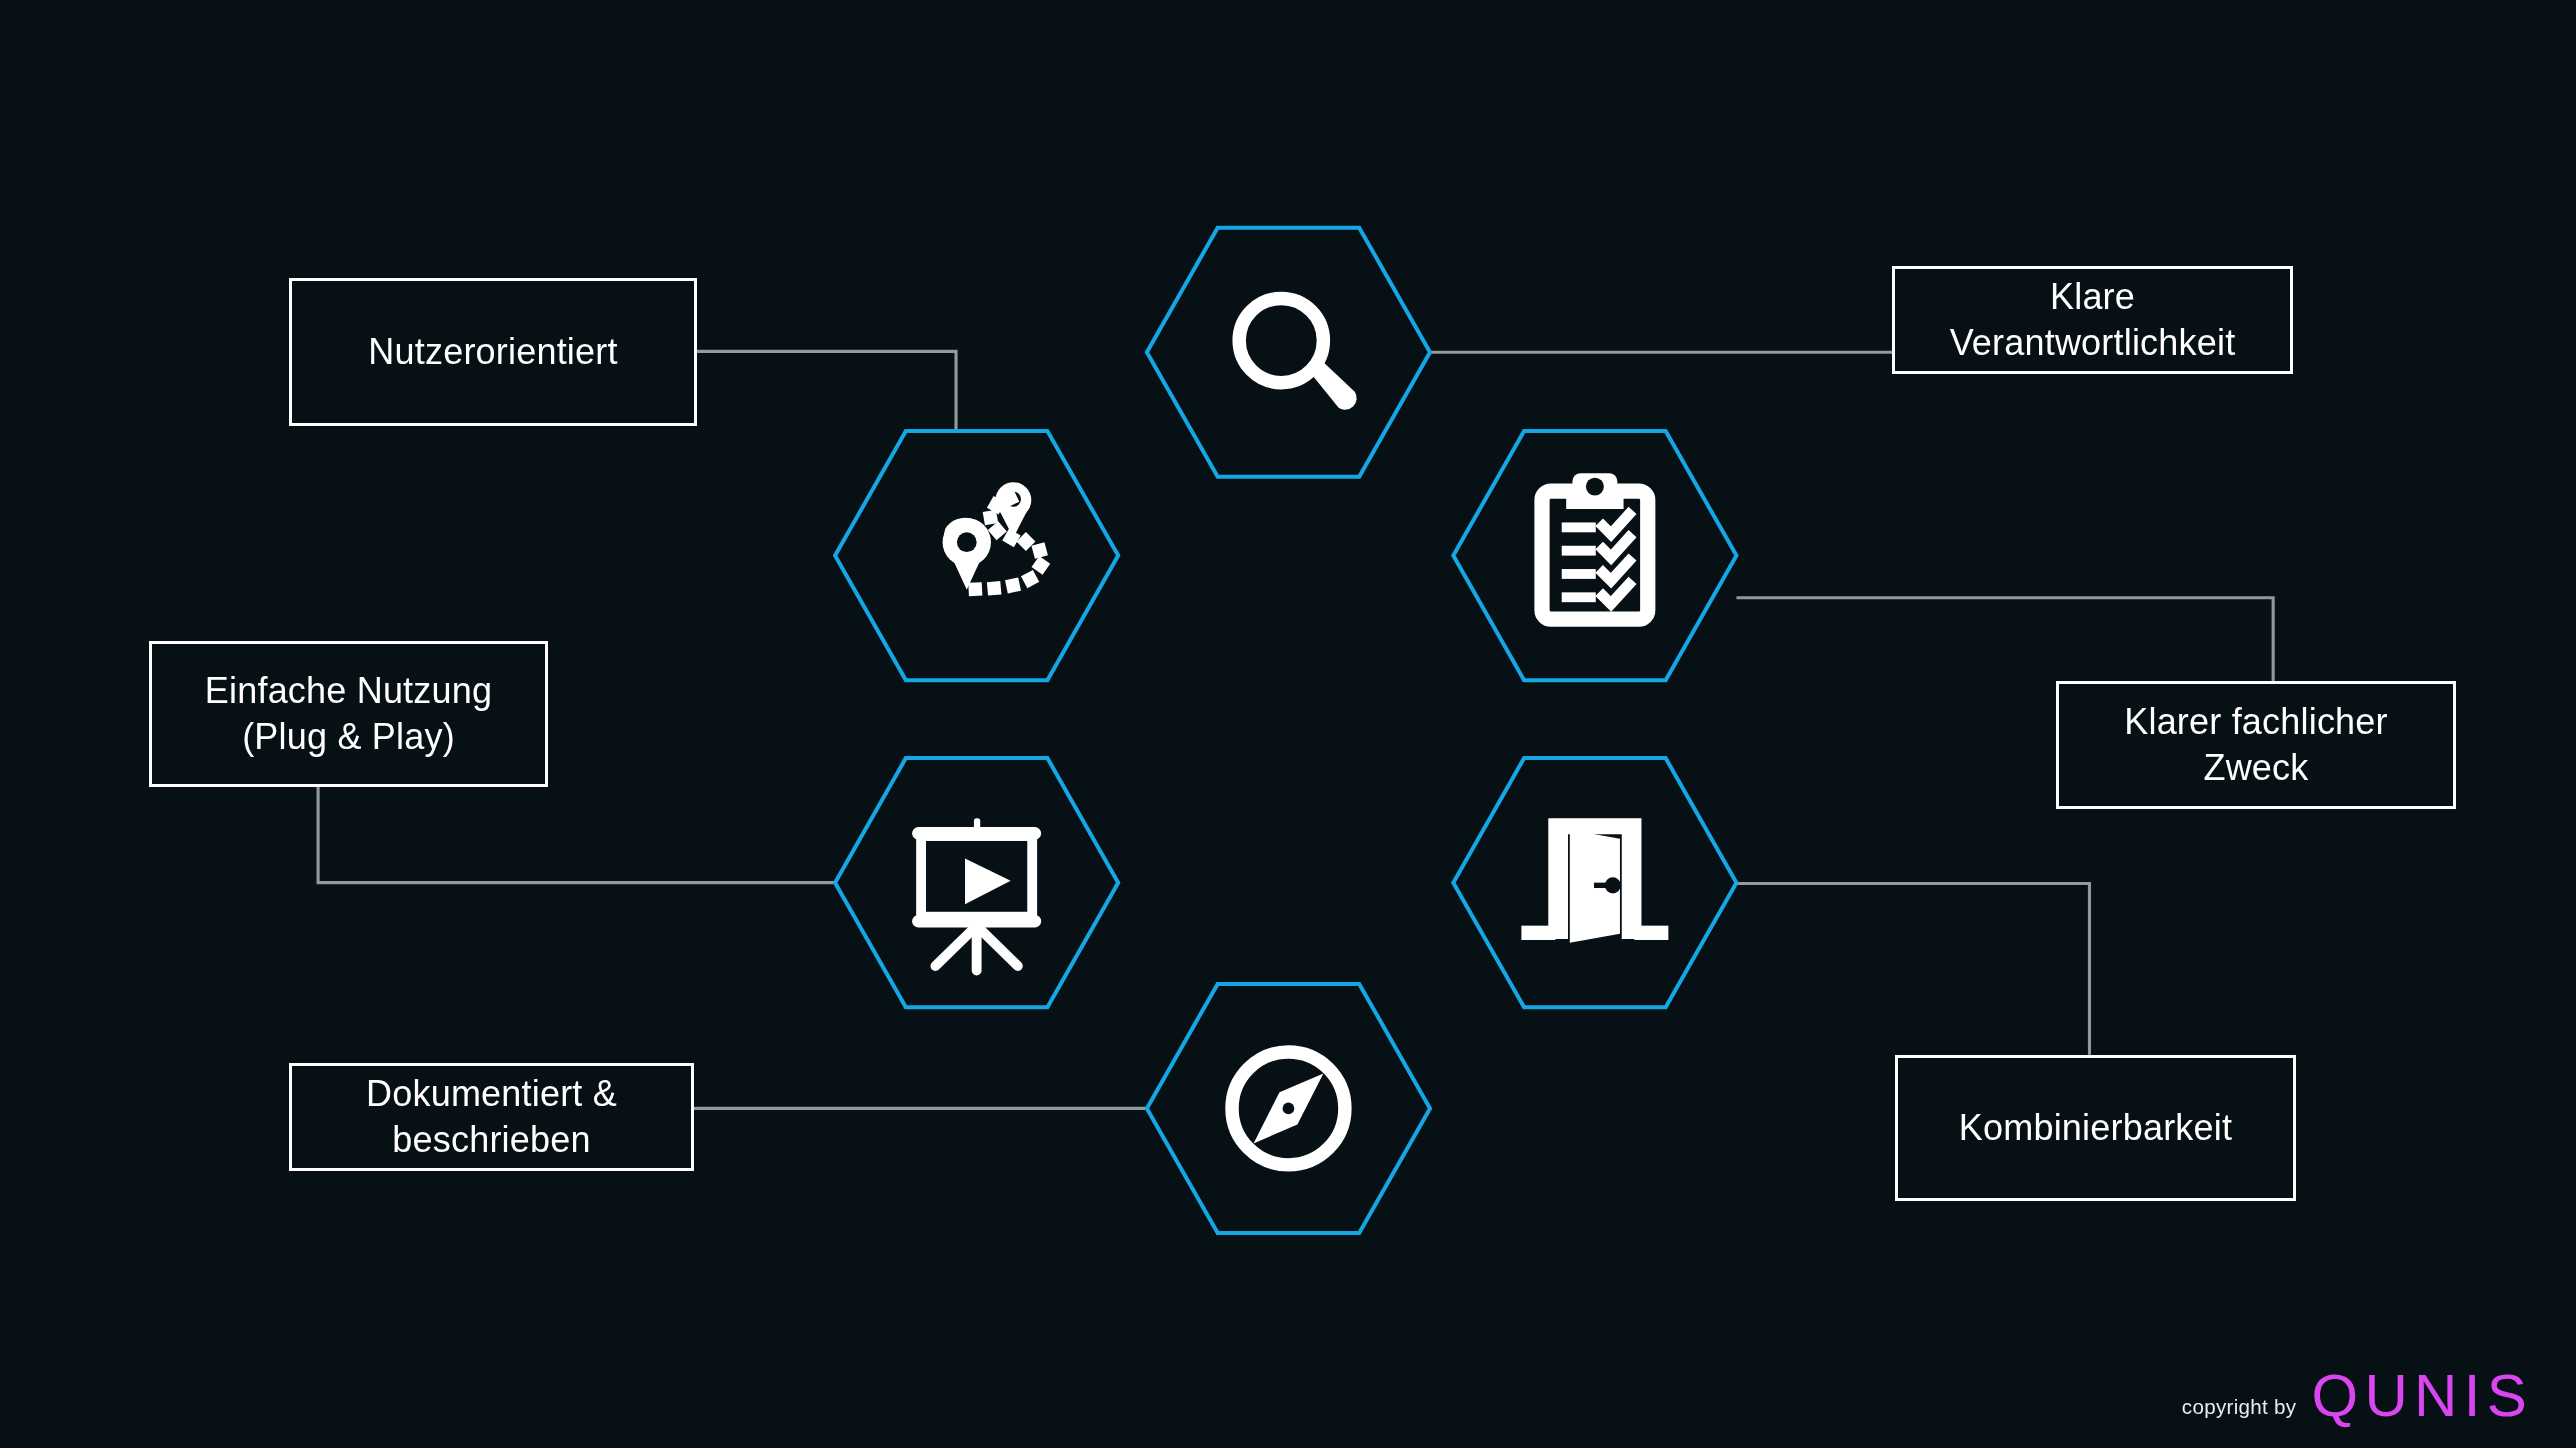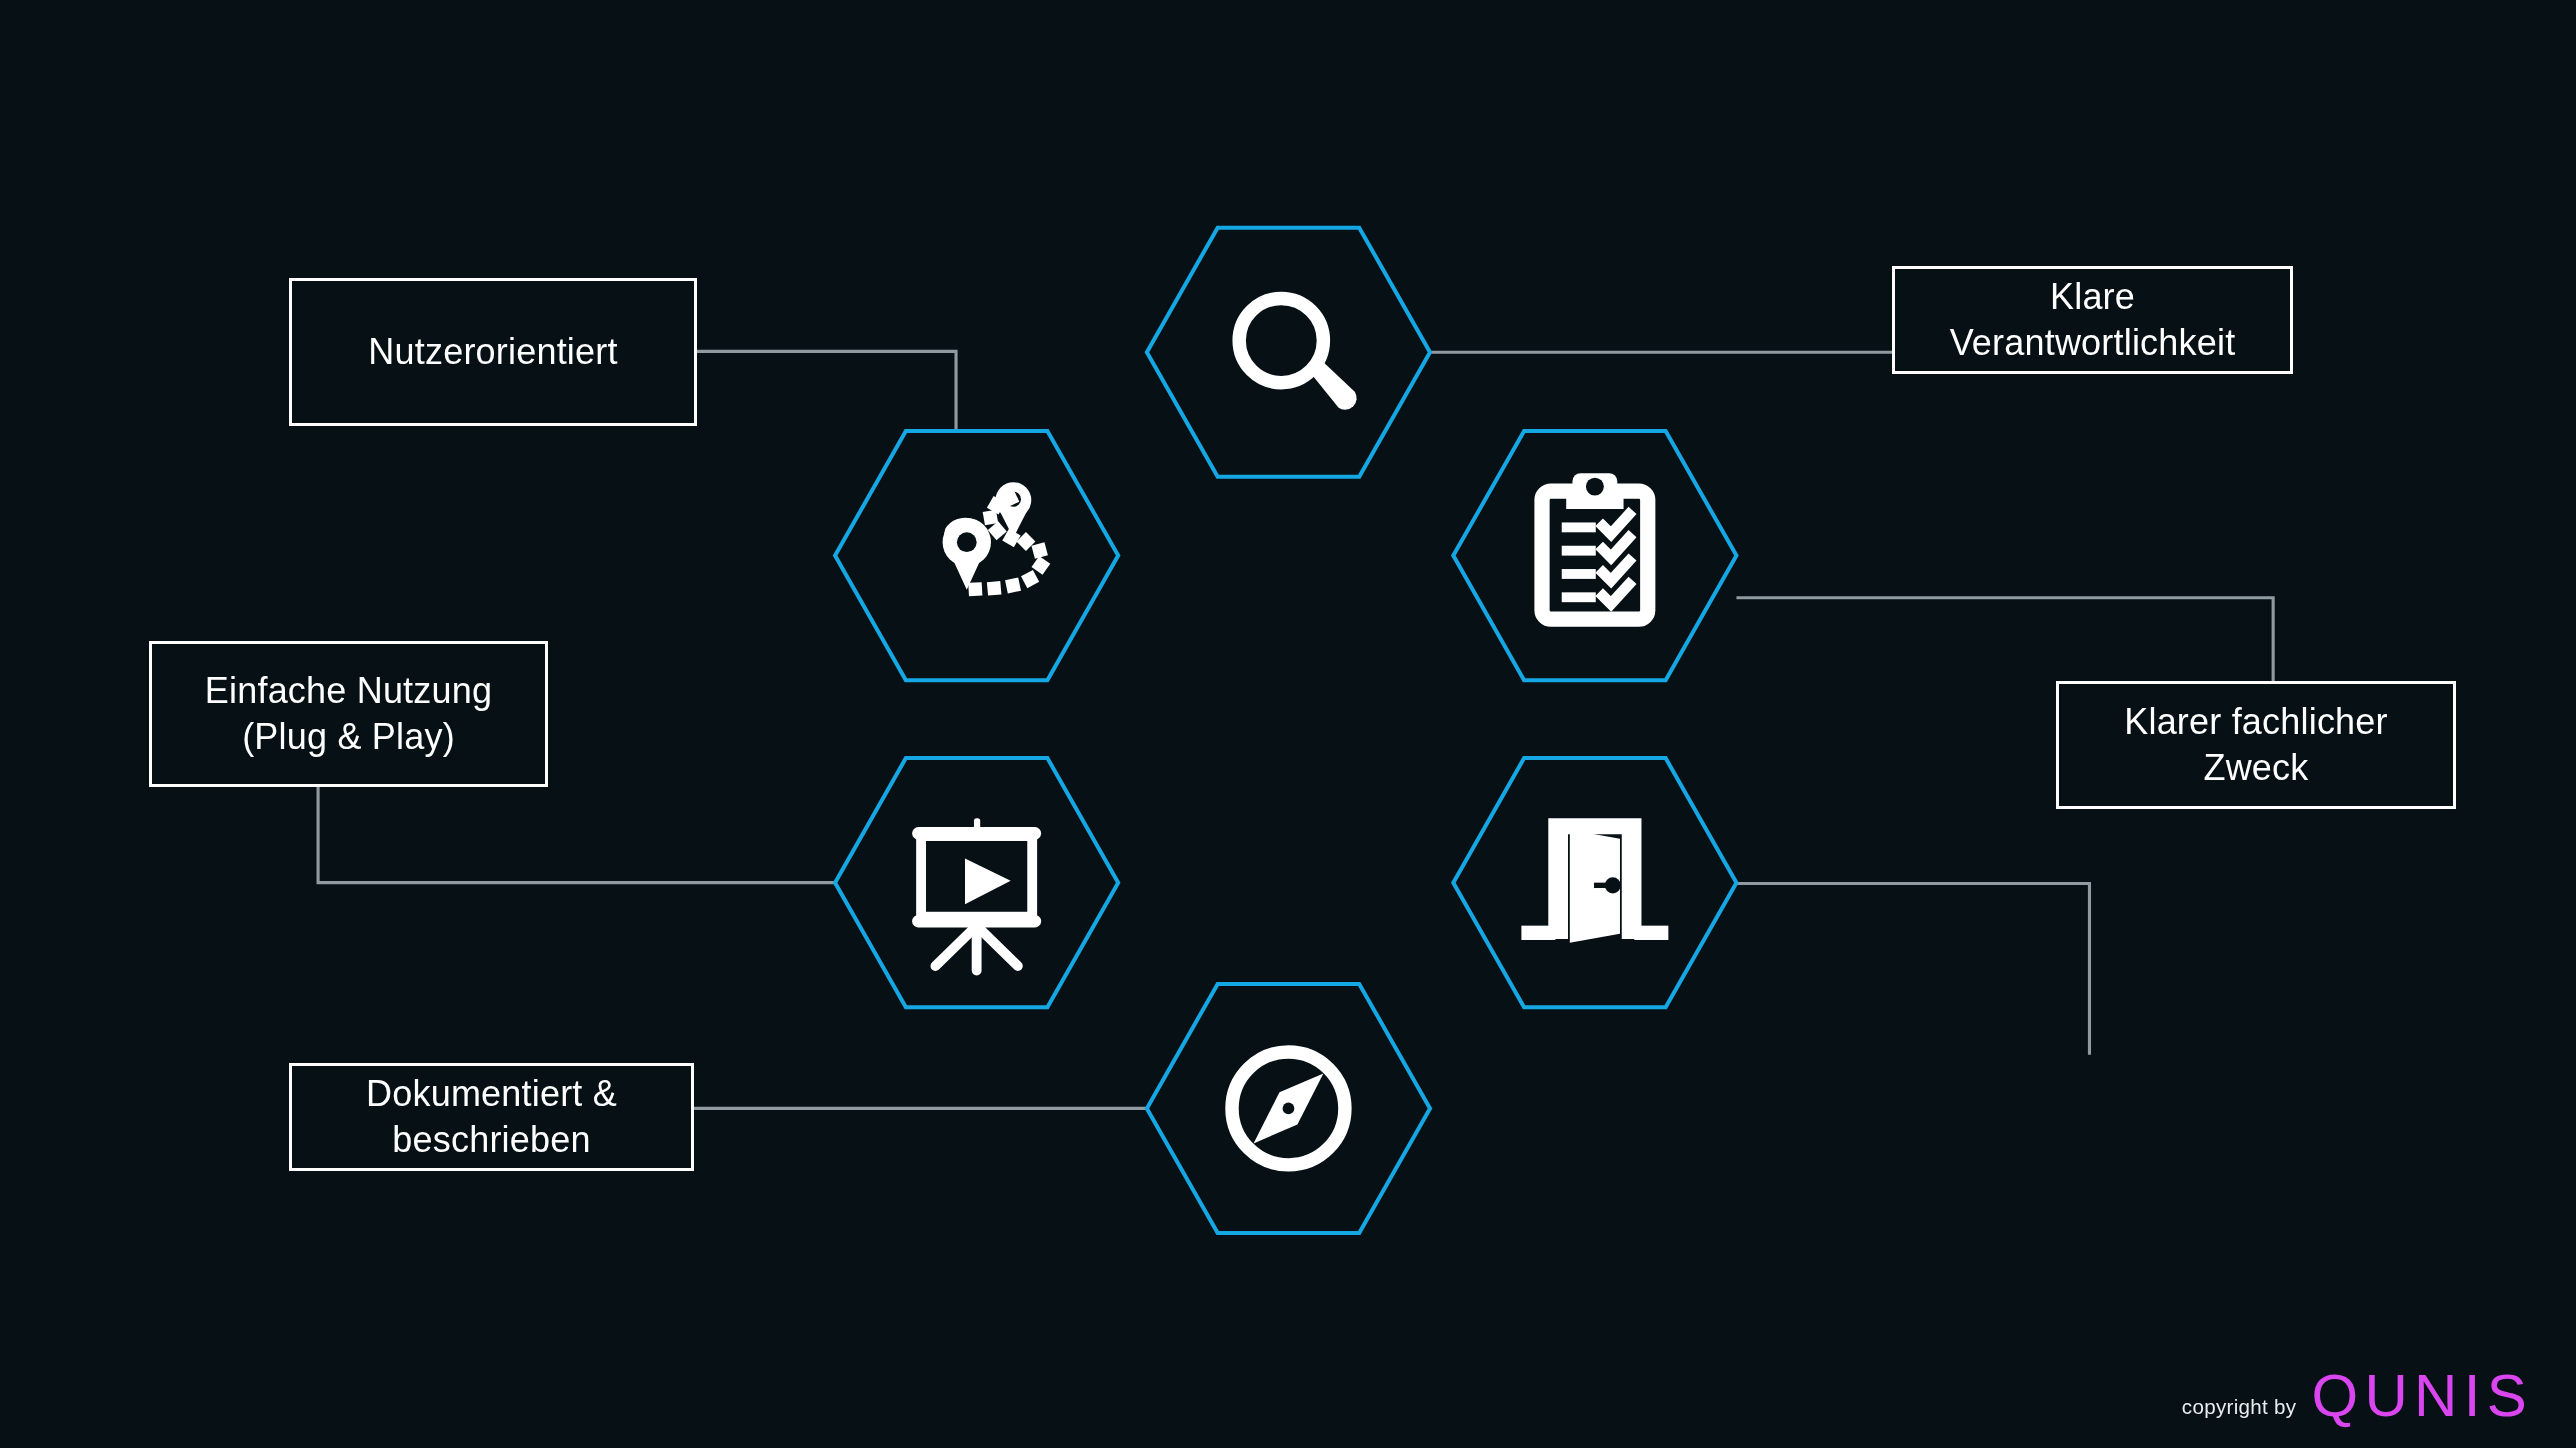--- a/index.html
+++ b/index.html
@@ -236,20 +236,23 @@
   <div class="label-box" style="left:2056px; top:681px; width:400px; height:128px;">
     <span class="label-text">Klarer fachlicher
 Zweck</span>
   </div>
 
   <div class="label-box" style="left:289px; top:1035px; width:405px; height:108px;margin-top:28px;">
     <span class="label-text">Dokumentiert &amp;
 beschrieben</span>
   </div>
 
+  <div class="label-box" style="left:1895px; top:1055px; width:401px; height:146px;">
+    <span class="label-text">Kombinierbarkeit</span>
+  </div>
 
   <div id="brand">
     <span id="brand-copy">copyright by</span>
     <span id="brand-name">QUNIS</span>
   </div>
 
 </div>
 
 
 </body></html>

